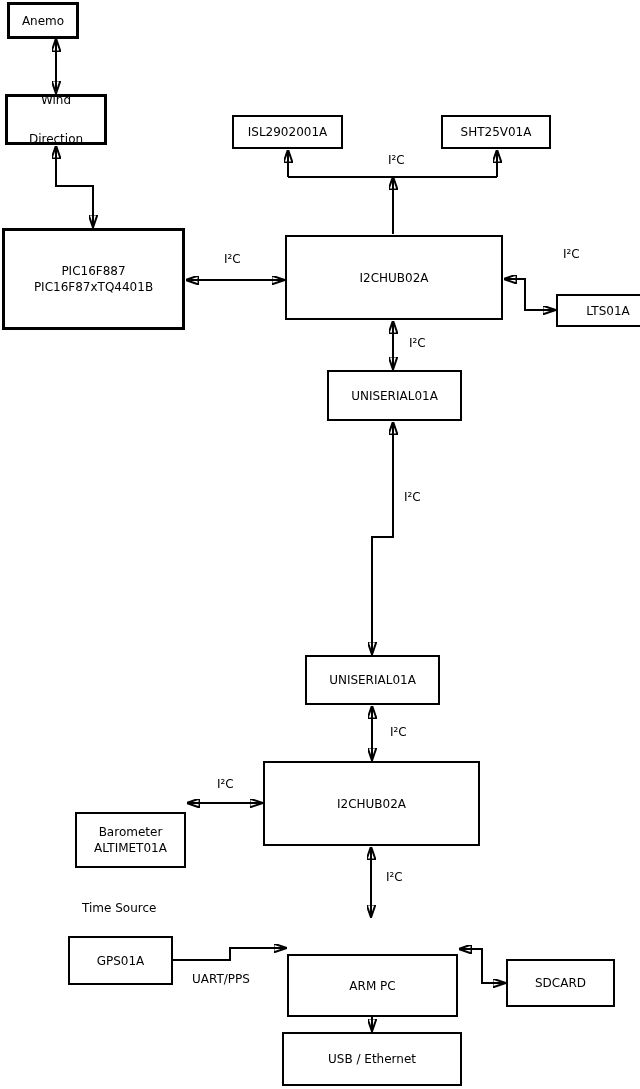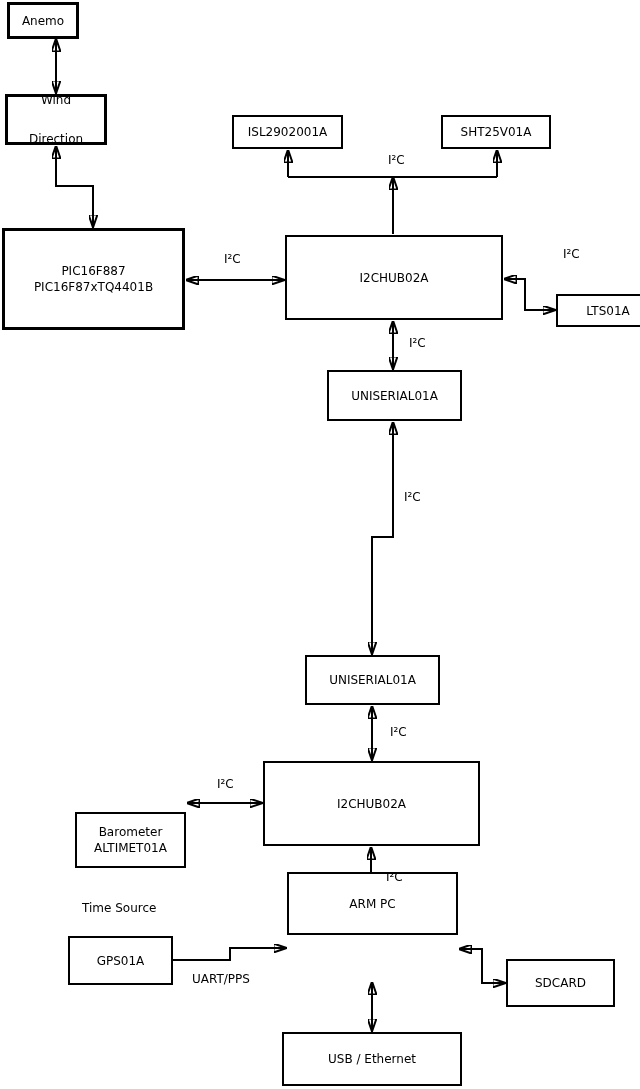--- a/index.html
+++ b/index.html
@@ -48,21 +48,21 @@
   .n-wind   { left: 5px;   top: 94px;   width: 102px; height: 51px; gap: 23px;  }
   .n-pic    { left: 2px;   top: 228px;  width: 183px; height: 102px; }
   .n-isl    { left: 232px; top: 115px;  width: 111px; height: 34px;  }
   .n-sht    { left: 441px; top: 115px;  width: 110px; height: 34px;  }
   .n-hub1   { left: 285px; top: 235px;  width: 218px; height: 85px;  }
   .n-lts    { left: 556px; top: 294px;  width: 89px;  height: 33px; padding-left: 15px;  }
   .n-uni1   { left: 327px; top: 370px;  width: 135px; height: 51px;  }
   .n-uni2   { left: 305px; top: 655px;  width: 135px; height: 50px;  }
   .n-hub2   { left: 263px; top: 761px;  width: 217px; height: 85px;  }
   .n-baro   { left: 75px;  top: 776px;  width: 111px; height: 56px; margin-top: 36px;  }
-  .n-arm    { left: 287px; top: 872px;  width: 171px; height: 63px;  }
+  .n-arm    { left: 287px; top: 954px;  width: 171px; height: 63px;  }
   .n-gps    { left: 68px;  top: 936px;  width: 105px; height: 49px;  }
   .n-sdcard { left: 506px; top: 959px;  width: 109px; height: 48px;  }
   .n-usb    { left: 282px; top: 1032px; width: 180px; height: 54px;  }
 
   
   .l-bus      { left: 388px; top: 153px; }
   .l-pichub   { left: 224px; top: 252px; }
   .l-lts      { left: 563px; top: 247px; }
   .l-hubuni   { left: 409px; top: 336px; }
   .l-unilink  { left: 404px; top: 490px; }

